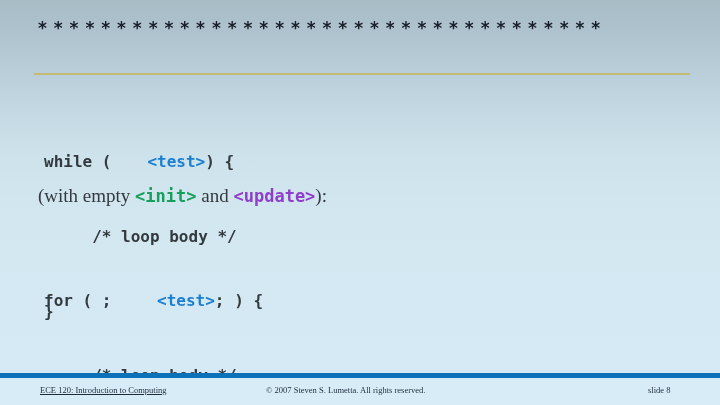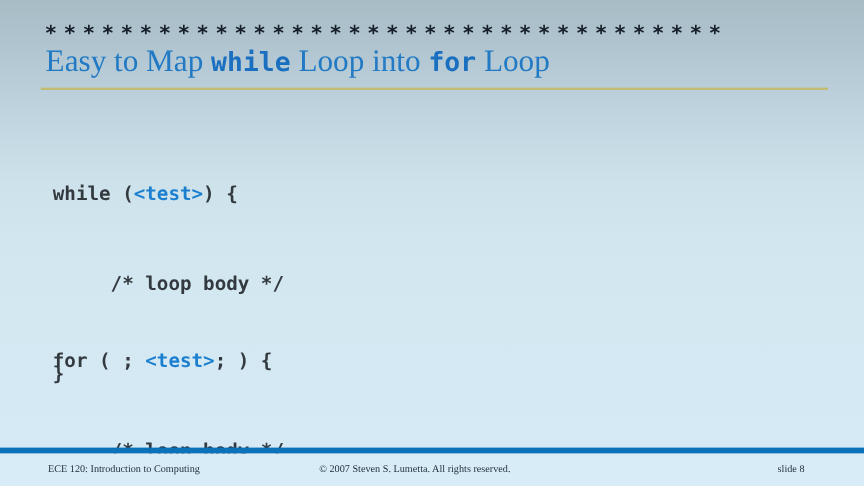--- a/index.html
+++ b/index.html
@@ -85,21 +85,21 @@
     font-weight: 700;
     font-size: 16px;
     line-height: 25px;
     color: #333a3f;
     white-space: pre;
   }
   #code-while { top: 99px; }
   #code-for   { top: 238px; }
 
   .code-line { white-space: pre; }
-  .tok-test   { color: #1b7fd0; }
+  .tok-test   { color: #1b7fd0; margin-left: 36px; }
   .tok-init   { color: #16a05c; }
   .tok-update { color: #8f3fc9; }
 
   .prose {
     position: absolute;
     left: 38px;
     top: 184px;
     font-family: "Liberation Serif", serif;
     font-size: 19px;
     line-height: 23px;
@@ -130,44 +130,42 @@
     background: #d8ecf8;
   }
   .footer-text {
     position: absolute;
     top: 385px;
     font-family: "Liberation Serif", serif;
     font-size: 8.5px;
     color: #1d2b3a;
     white-space: nowrap;
   }
-  #footer-course { left: 40px; }
+  #footer-course { left: 40px; text-decoration: underline; }
   #footer-copy   { left: 266px; }
   #footer-slide  { left: 648px; }
 </style>
 </head>
 <body>
 
 <div class="slide">
 
   <div class="aster-row">*  *  *  *  *  *  *  *  *  *  *  *  *  *  *  *  *  *  *  *  *  *  *  *  *  *  *  *  *  *  *  *  *  *  *  *</div>
 
-  <div class="title">
-    <span>Easy to Map </span><span class="kw">while</span><span> Loop into </span><span class="kw">for</span><span> Loop</span>
-  </div>
 
   <div class="gold-rule"></div>
 
   <div class="code-block" id="code-while">
     <div class="code-line"><span>while (</span><span class="tok-test">&lt;test&gt;</span><span>) {</span></div>
     <div class="code-line">     /* loop body */</div>
     <div class="code-line">}</div>
   </div>
 
   <div class="prose">
+    <div><span>(with empty </span><span class="mono tok-init">&lt;init&gt;</span><span> and </span><span class="mono tok-update">&lt;update&gt;</span><span>):</span></div>
   </div>
 
   <div class="code-block" id="code-for">
     <div class="code-line"><span>for ( ; </span><span class="tok-test">&lt;test&gt;</span><span>; ) {</span></div>
     <div class="code-line">     /* loop body */</div>
     
   </div>
 
   <div class="footer-bar"></div>
   <div class="footer-strip"></div>

